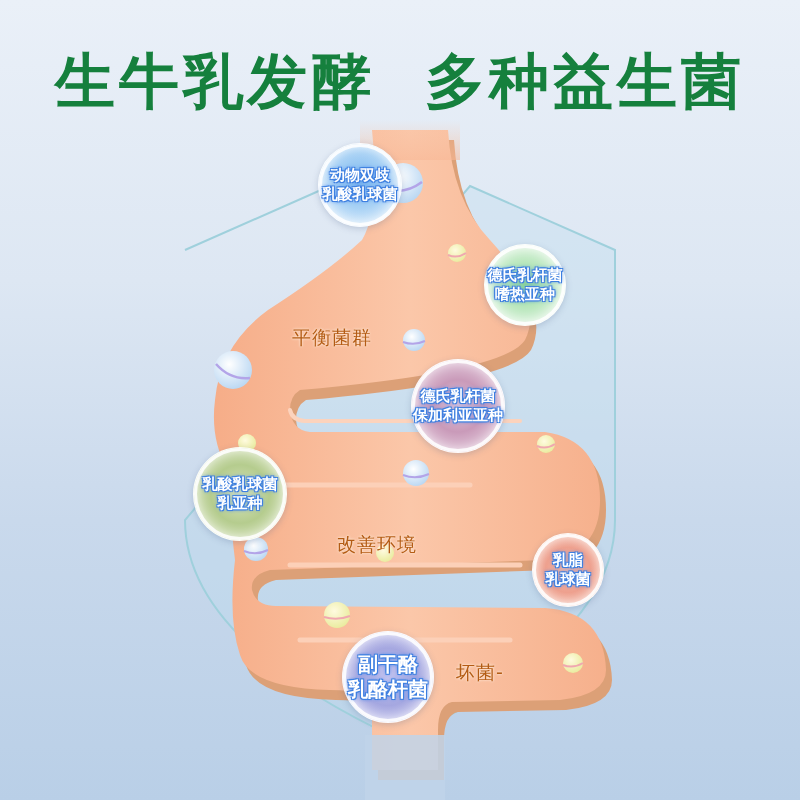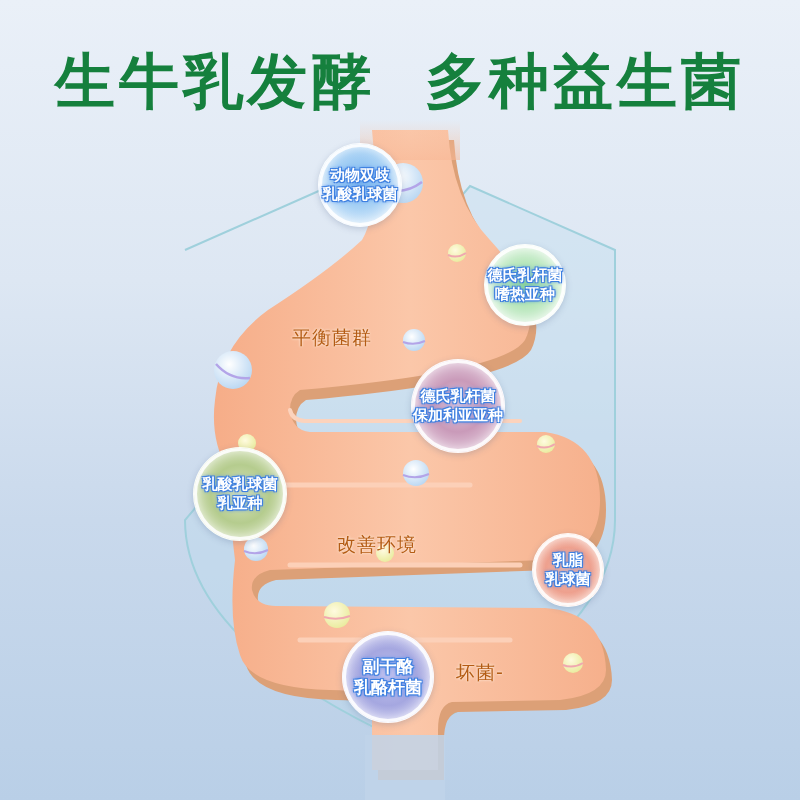--- a/index.html
+++ b/index.html
@@ -199,17 +199,17 @@
 </div>
 
 <div class="bubble" style="left:532px; top:533px; width:70px; height:72px; background: radial-gradient(circle at 50% 50%, #f6b8a6 0%, #eea08e 45%, #f8d4c8 80%, #fff4f0 100%);">
   <div class="bubble-text">
     <span>乳脂</span>
       <span>乳球菌</span>
   </div>
 </div>
 
 <div class="bubble" style="left:342px; top:631px; width:90px; height:90px; background: radial-gradient(circle at 50% 50%, #c3c3ef 0%, #a5a7e0 45%, #dcdcf5 80%, #f6f6fd 100%);">
-  <div class="bubble-text" style="font-size:17px;">
+  <div class="bubble-text" style="font-size:20px;">
     <span>副干酪</span>
       <span>乳酪杆菌</span>
   </div>
 </div>
 
 </body></html>

